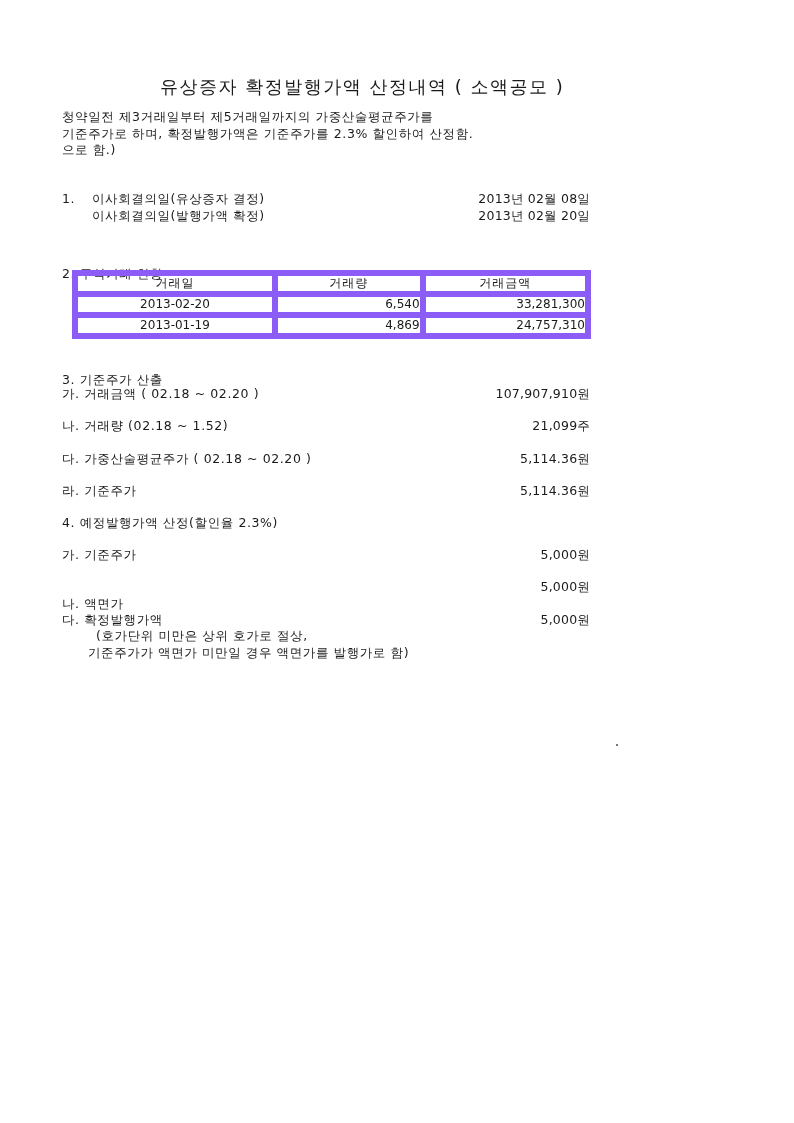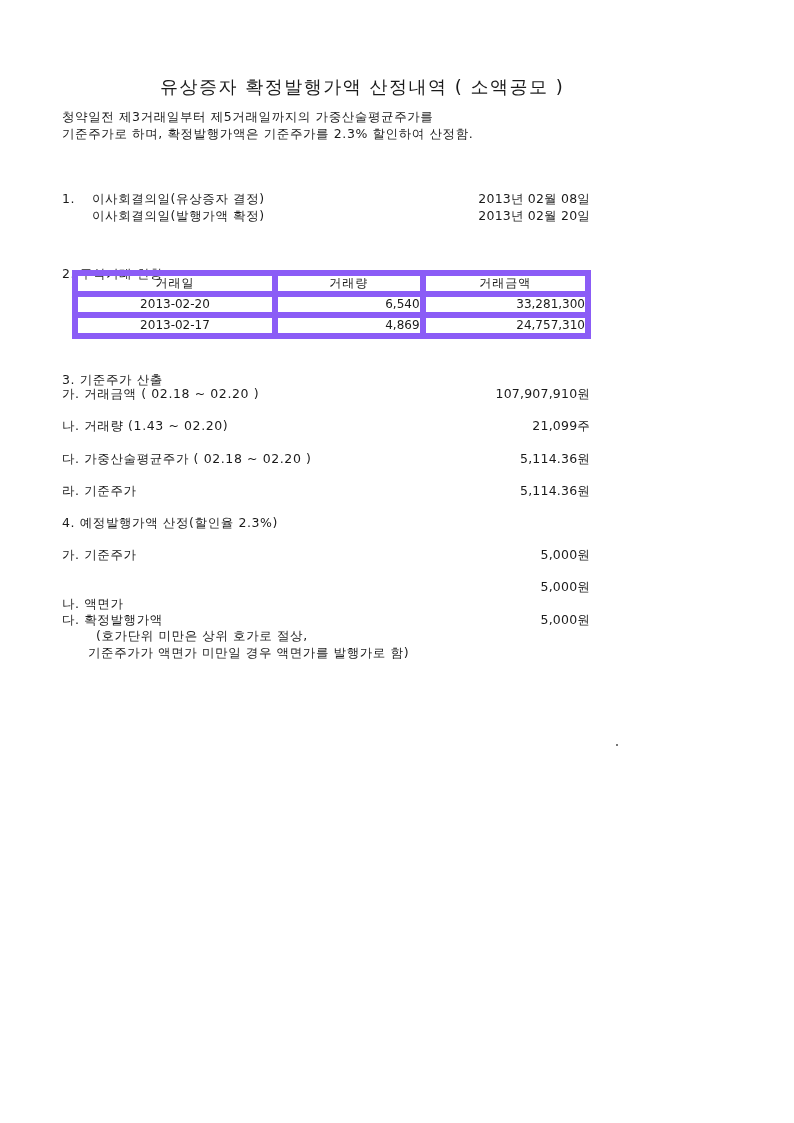--- a/index.html
+++ b/index.html
@@ -27,20 +27,21 @@
     .speck { position: absolute; left: 616px; top: 744px; width: 2px; height: 2px; background: #777; }
   </style>
 </head>
 <body>
 
 <div class="abs title">유상증자 확정발행가액 산정내역 ( 소액공모 )</div>
 
 <div class="abs para" style="top:109px;">
   <div>청약일전 제3거래일부터 제5거래일까지의 가중산술평균주가를</div>
   <div>기준주가로 하며, 확정발행가액은 기준주가를 2.3% 할인하여 산정함.</div>
+  <div>으로 함.)</div>
 </div>
 
 <div class="abs line" style="top:191px;">1.</div>
 <div class="abs" style="left:92px; top:191px; letter-spacing:0.6px;">이사회결의일(유상증자 결정)</div>
 <div class="abs right" style="top:191px;">2013년 02월 08일</div>
 <div class="abs" style="left:92px; top:208px; letter-spacing:0.6px;">이사회결의일(발행가액 확정)</div>
 <div class="abs right" style="top:208px;">2013년 02월 20일</div>
 
 <div class="abs line" style="top:238px;margin-top:28px;">2. 주식거래 현황</div>
 
@@ -52,31 +53,31 @@
       <th class="col3">거래금액</th>
     </tr>
   </thead>
   <tbody>
     <tr>
       <td class="date">2013-02-20</td>
       <td class="num">6,540</td>
       <td class="num">33,281,300</td>
     </tr>
     <tr>
-      <td class="date">2013-02-17</td>
+      <td class="date">2013-01-19</td>
       <td class="num">4,869</td>
       <td class="num">24,757,310</td>
     </tr>
   </tbody>
 </table>
 
 <div class="abs line" style="top:372px;">3. 기준주가 산출</div>
 <div class="abs line" style="top:386px;">가. 거래금액 ( 02.18 ~ 02.20 )</div>
 <div class="abs right" style="top:386px;">107,907,910원</div>
-<div class="abs line" style="top:418px;">나. 거래량 (1.43 ~ 02.20)</div>
+<div class="abs line" style="top:418px;">나. 거래량 (02.18 ~ 1.52)</div>
 <div class="abs right" style="top:418px;">21,099주</div>
 <div class="abs line" style="top:451px;">다. 가중산술평균주가 ( 02.18 ~ 02.20 )</div>
 <div class="abs right" style="top:451px;">5,114.36원</div>
 <div class="abs line" style="top:483px;">라. 기준주가</div>
 <div class="abs right" style="top:483px;">5,114.36원</div>
 
 <div class="abs line" style="top:515px;">4. 예정발행가액 산정(할인율 2.3%)</div>
 <div class="abs line" style="top:547px;">가. 기준주가</div>
 <div class="abs right" style="top:547px;">5,000원</div>
 <div class="abs line" style="top:579px;margin-top:17px;">나. 액면가</div>

